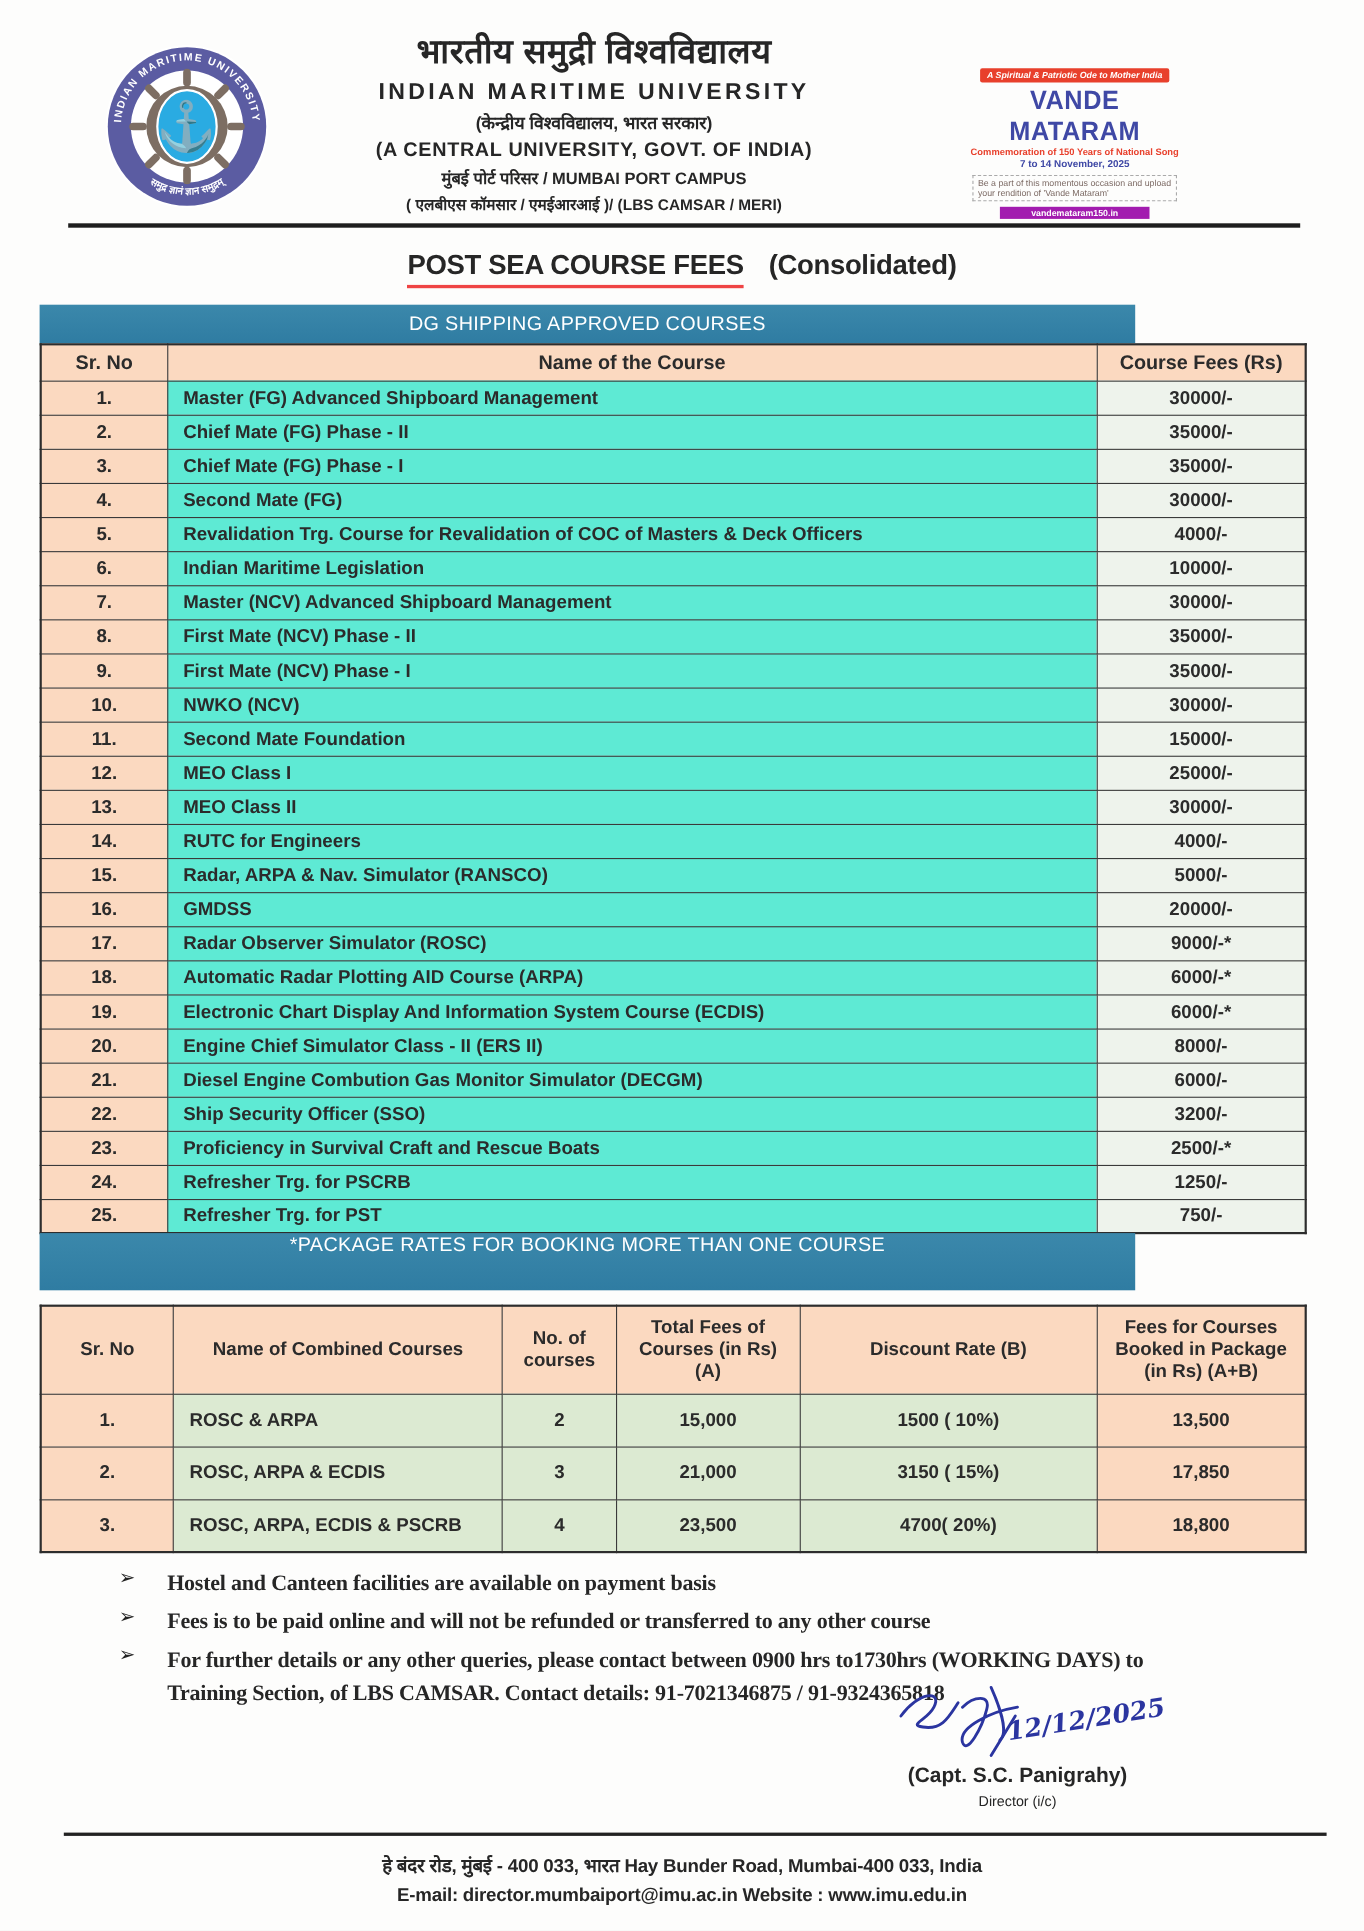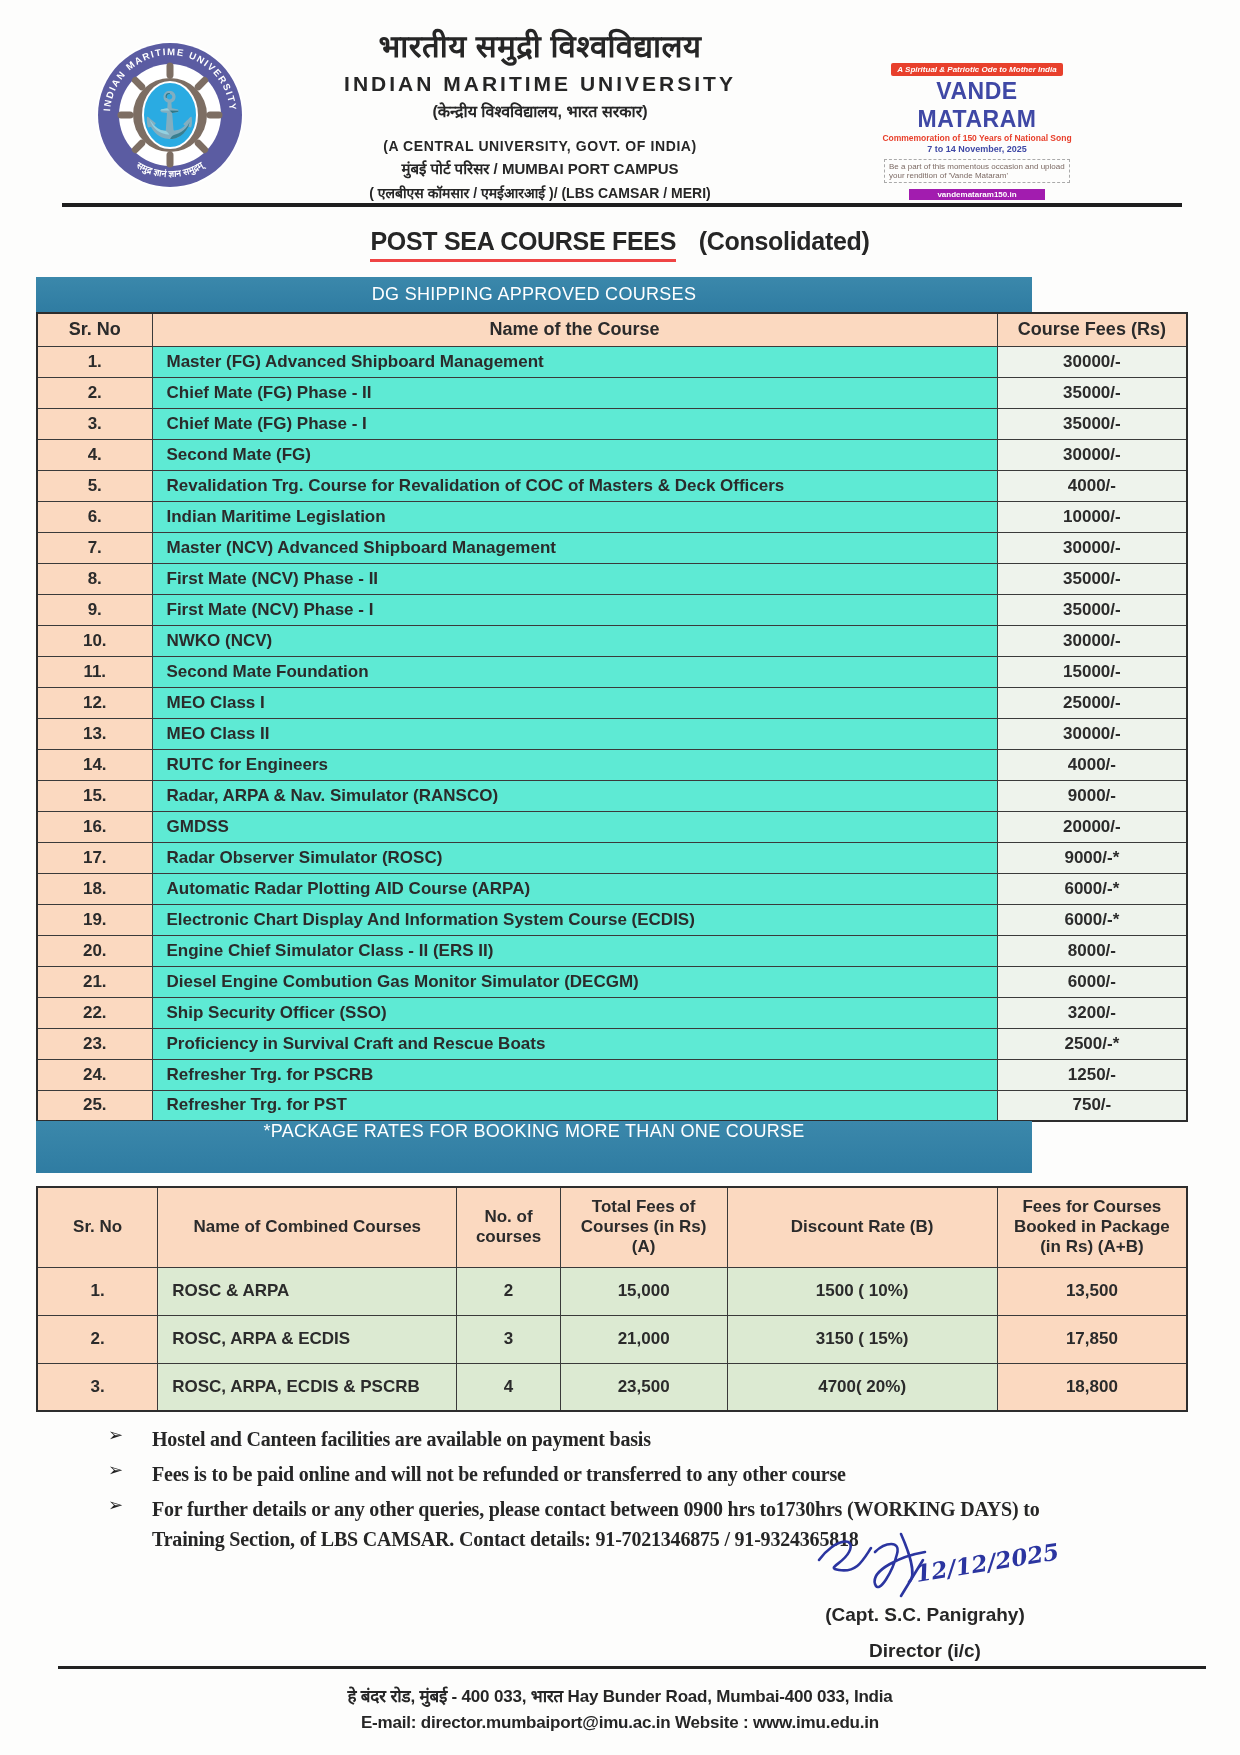--- a/index.html
+++ b/index.html
@@ -6,21 +6,21 @@
   body { background:#e9e9e9; font-family:"Liberation Sans", sans-serif; }
   .page{ position:relative; width:1240px; height:1755px; background:#fdfdfc; margin:0 auto;
          color:#262626; overflow:hidden; }
 
   
   .logo{ position:absolute; left:95px; top:40px; width:150px; height:150px; }
   .center-head{ position:absolute; left:290px; top:24px; width:500px; text-align:center; }
   .hindi-name{ font-size:31px; font-weight:bold; letter-spacing:.5px; }
   .eng-name{ font-size:21px; font-weight:bold; letter-spacing:3px; margin-top:6px; }
   .hindi-sub{ font-size:16px; font-weight:600; margin-top:4px; }
-  .eng-sub{ font-size:14px; font-weight:600; margin-top:16px; letter-spacing:.6px; }
+  .eng-sub{ font-size:18px; font-weight:600; margin-top:4px; letter-spacing:.6px; }
   .campus{ font-size:15px; font-weight:700; margin-top:4px; }
   .camsar{ font-size:14px; font-weight:600; margin-top:5px; }
 
   
   .banner{ position:absolute; left:876px; top:45px; width:202px; text-align:center;margin-top:13px; }
   .banner-tag{ display:inline-block; background:#e8402c; color:#fff; font-size:8px;
                font-weight:bold; font-style:italic; padding:2px 6px; border-radius:2px; }
   .banner-title{ color:#3f48a5; font-weight:bold; font-size:23px; letter-spacing:.5px;
                  margin-top:2px; transform:scaleY(1.05); }
   .banner-l1{ color:#e8402c; font-size:8.5px; font-weight:bold; margin-top:1px; }
@@ -75,21 +75,21 @@
   .note-item{ display:flex; margin-bottom:5px; }
   .note-bullet{ width:44px; flex:0 0 44px; font-size:18px; color:#222;
                 font-family:"DejaVu Sans", sans-serif; }
   .note-text{ font-size:20px; font-weight:bold; line-height:1.5; width:930px;
               letter-spacing:-.2px; }
 
   
   .sig{ position:absolute; left:765px; top:1530px; width:320px; text-align:center; }
   .sig-scribble{ display:block; margin:0 0 2px 40px; }
   .sig-name{ font-size:19px; font-weight:bold; }
-  .sig-role{ font-size:19px; font-weight:bold; margin-top:14px; }
+  .sig-role{ font-size:13px; font-weight:normal; margin-top:4px; }
 
   
   .foot-rule{ position:absolute; left:58px; top:1666px; width:1148px;
               border-top:3.5px solid #222; }
   .footer{ position:absolute; top:1684px; left:0; width:100%; text-align:center; }
   .addr{ font-size:17px; font-weight:700; letter-spacing:-.2px; }
   .contact{ font-size:17px; font-weight:700; margin-top:6px; letter-spacing:-.2px; }
 </style>
 </head>
 <body>
@@ -231,21 +231,21 @@
           <td class="c-fee">30000/-</td>
         </tr>
         <tr>
           <td class="c-sr">14.</td>
           <td class="c-name">RUTC  for Engineers</td>
           <td class="c-fee">4000/-</td>
         </tr>
         <tr>
           <td class="c-sr">15.</td>
           <td class="c-name">Radar, ARPA &amp; Nav. Simulator (RANSCO)</td>
-          <td class="c-fee">9000/-</td>
+          <td class="c-fee">5000/-</td>
         </tr>
         <tr>
           <td class="c-sr">16.</td>
           <td class="c-name">GMDSS</td>
           <td class="c-fee">20000/-</td>
         </tr>
         <tr>
           <td class="c-sr">17.</td>
           <td class="c-name">Radar Observer Simulator (ROSC)</td>
           <td class="c-fee">9000/-*</td>

